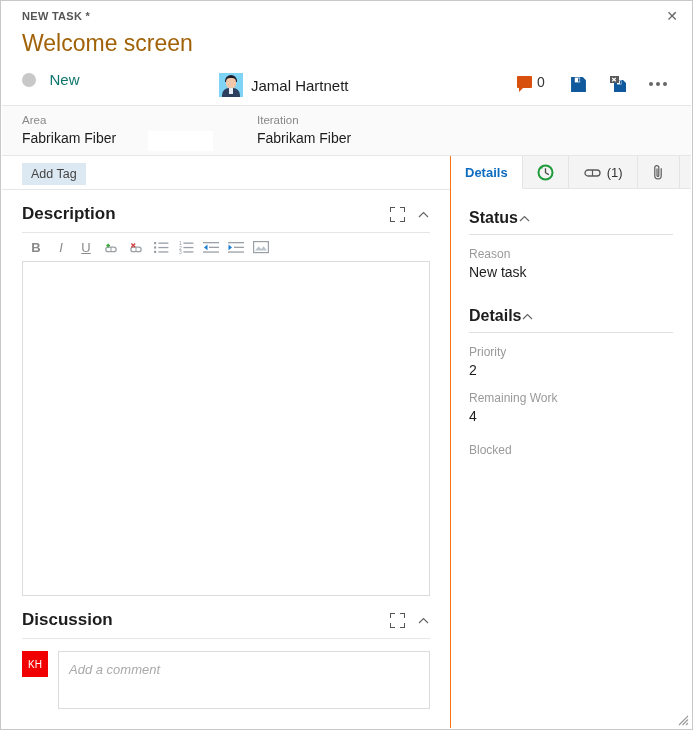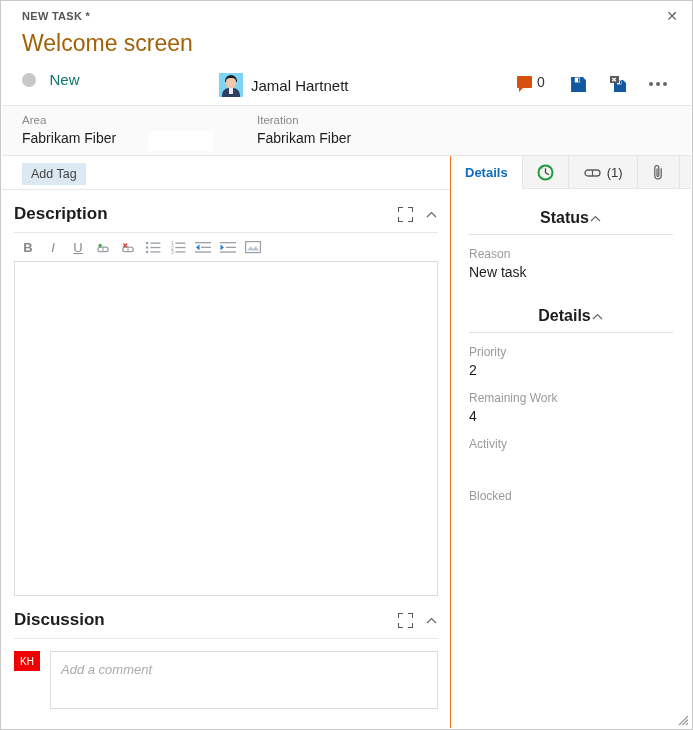--- a/index.html
+++ b/index.html
@@ -135,21 +135,21 @@
     background: #dce9f2; color: #444; border: none;
     font-size: 12.5px; padding: 4px 9px; cursor: pointer;
     font-family: "Liberation Sans", sans-serif;
   }
 
   
   .left-col {
     position: absolute; left: 1px; top: 188px;
     width: 448px; bottom: 1px; background: #ffffff;
     border-top: 1px solid #e6e6e6;
-    padding: 0 12px;
+    padding: 0 20px;
   }
   .section-head {
     display: flex; align-items: center; justify-content: space-between;
     padding-top: 14px; padding-bottom: 8px;
     border-bottom: 1px solid #e6e6e6;
   }
   .section-title { font-size: 17px; color: #1d1d1d; font-weight: bold; }
   .section-tools { display: flex; align-items: center; gap: 12px; }
   .expand-ico { width: 15px; height: 15px; position: relative; cursor: pointer; }
   .expand-ico span {
@@ -175,21 +175,21 @@
   .tb.ital { font-style: italic; }
   .tb.und  { text-decoration: underline; }
 
   .desc-box {
     height: 335px; border: 1px solid #dcdcdc;
     background: #fff; cursor: text;
   }
 
   .disc-row { display: flex; gap: 10px; margin-top: 12px; }
   .disc-avatar {
-    width: 26px; height: 20px; background: #f00000; color: #fff;
+    width: 26px; height: 26px; background: #f00000; color: #fff;
     font-size: 10px; display: flex; align-items: center; justify-content: center;
     flex: none; font-weight: 500;
   }
   .comment-box {
     flex: 1; height: 58px; border: 1px solid #dcdcdc; background: #fff;
     padding: 8px 10px; cursor: text;
   }
   .comment-ph { font-size: 13px; color: #aaa; font-style: italic; }
 
   
@@ -205,21 +205,21 @@
     display: flex; align-items: center; justify-content: center;
     padding: 0 14px; font-size: 13px; color: #333;
     border-right: 1px solid #e4e4e4; cursor: pointer;
     background: #f4f4f4; position: relative;
   }
   .tab.active { background: #ffffff; color: #0d6cbf; font-weight: bold; border-bottom: 1px solid #fff; margin-bottom: -1px; }
   .tab .lbl { white-space: nowrap; }
 
   .rpanel { padding: 10px 18px 0 18px; }
   .rsection-head {
-    display: flex; align-items: center; justify-content: center;
+    display: flex; align-items: center; justify-content: flex-start;
     padding-bottom: 7px; border-bottom: 1px solid #e0e0e0; margin-top: 10px;
   }
   .rsection-title { font-size: 16px; font-weight: bold; color: #1d1d1d; }
   .rfield { margin-top: 12px; }
   .rfield-label { font-size: 12px; color: #9a9a9a; }
   .rfield-value { font-size: 14px; color: #1d1d1d; margin-top: 3px; min-height: 17px; }
 
   
   .grip { position: absolute; right: 3px; bottom: 3px; width: 14px; height: 14px; cursor: nwse-resize; }
 </style>
@@ -461,24 +461,20 @@
       </div>
 
       <div class="rfield">
         <div class="rfield-label">Priority</div>
         <div class="rfield-value">2</div>
       </div>
       <div class="rfield">
         <div class="rfield-label">Remaining Work</div>
         <div class="rfield-value">4</div>
       </div>
-      <div class="rfield">
-        <div class="rfield-label">Activity</div>
-        <div class="rfield-value"></div>
-      </div>
       <div class="rfield" style="margin-top:18px">
         <div class="rfield-label">Blocked</div>
         <div class="rfield-value"></div>
       </div>
 
     </div>
   </div>
 
   <div class="grip">
     <svg width="14" height="14" viewBox="0 0 14 14">

